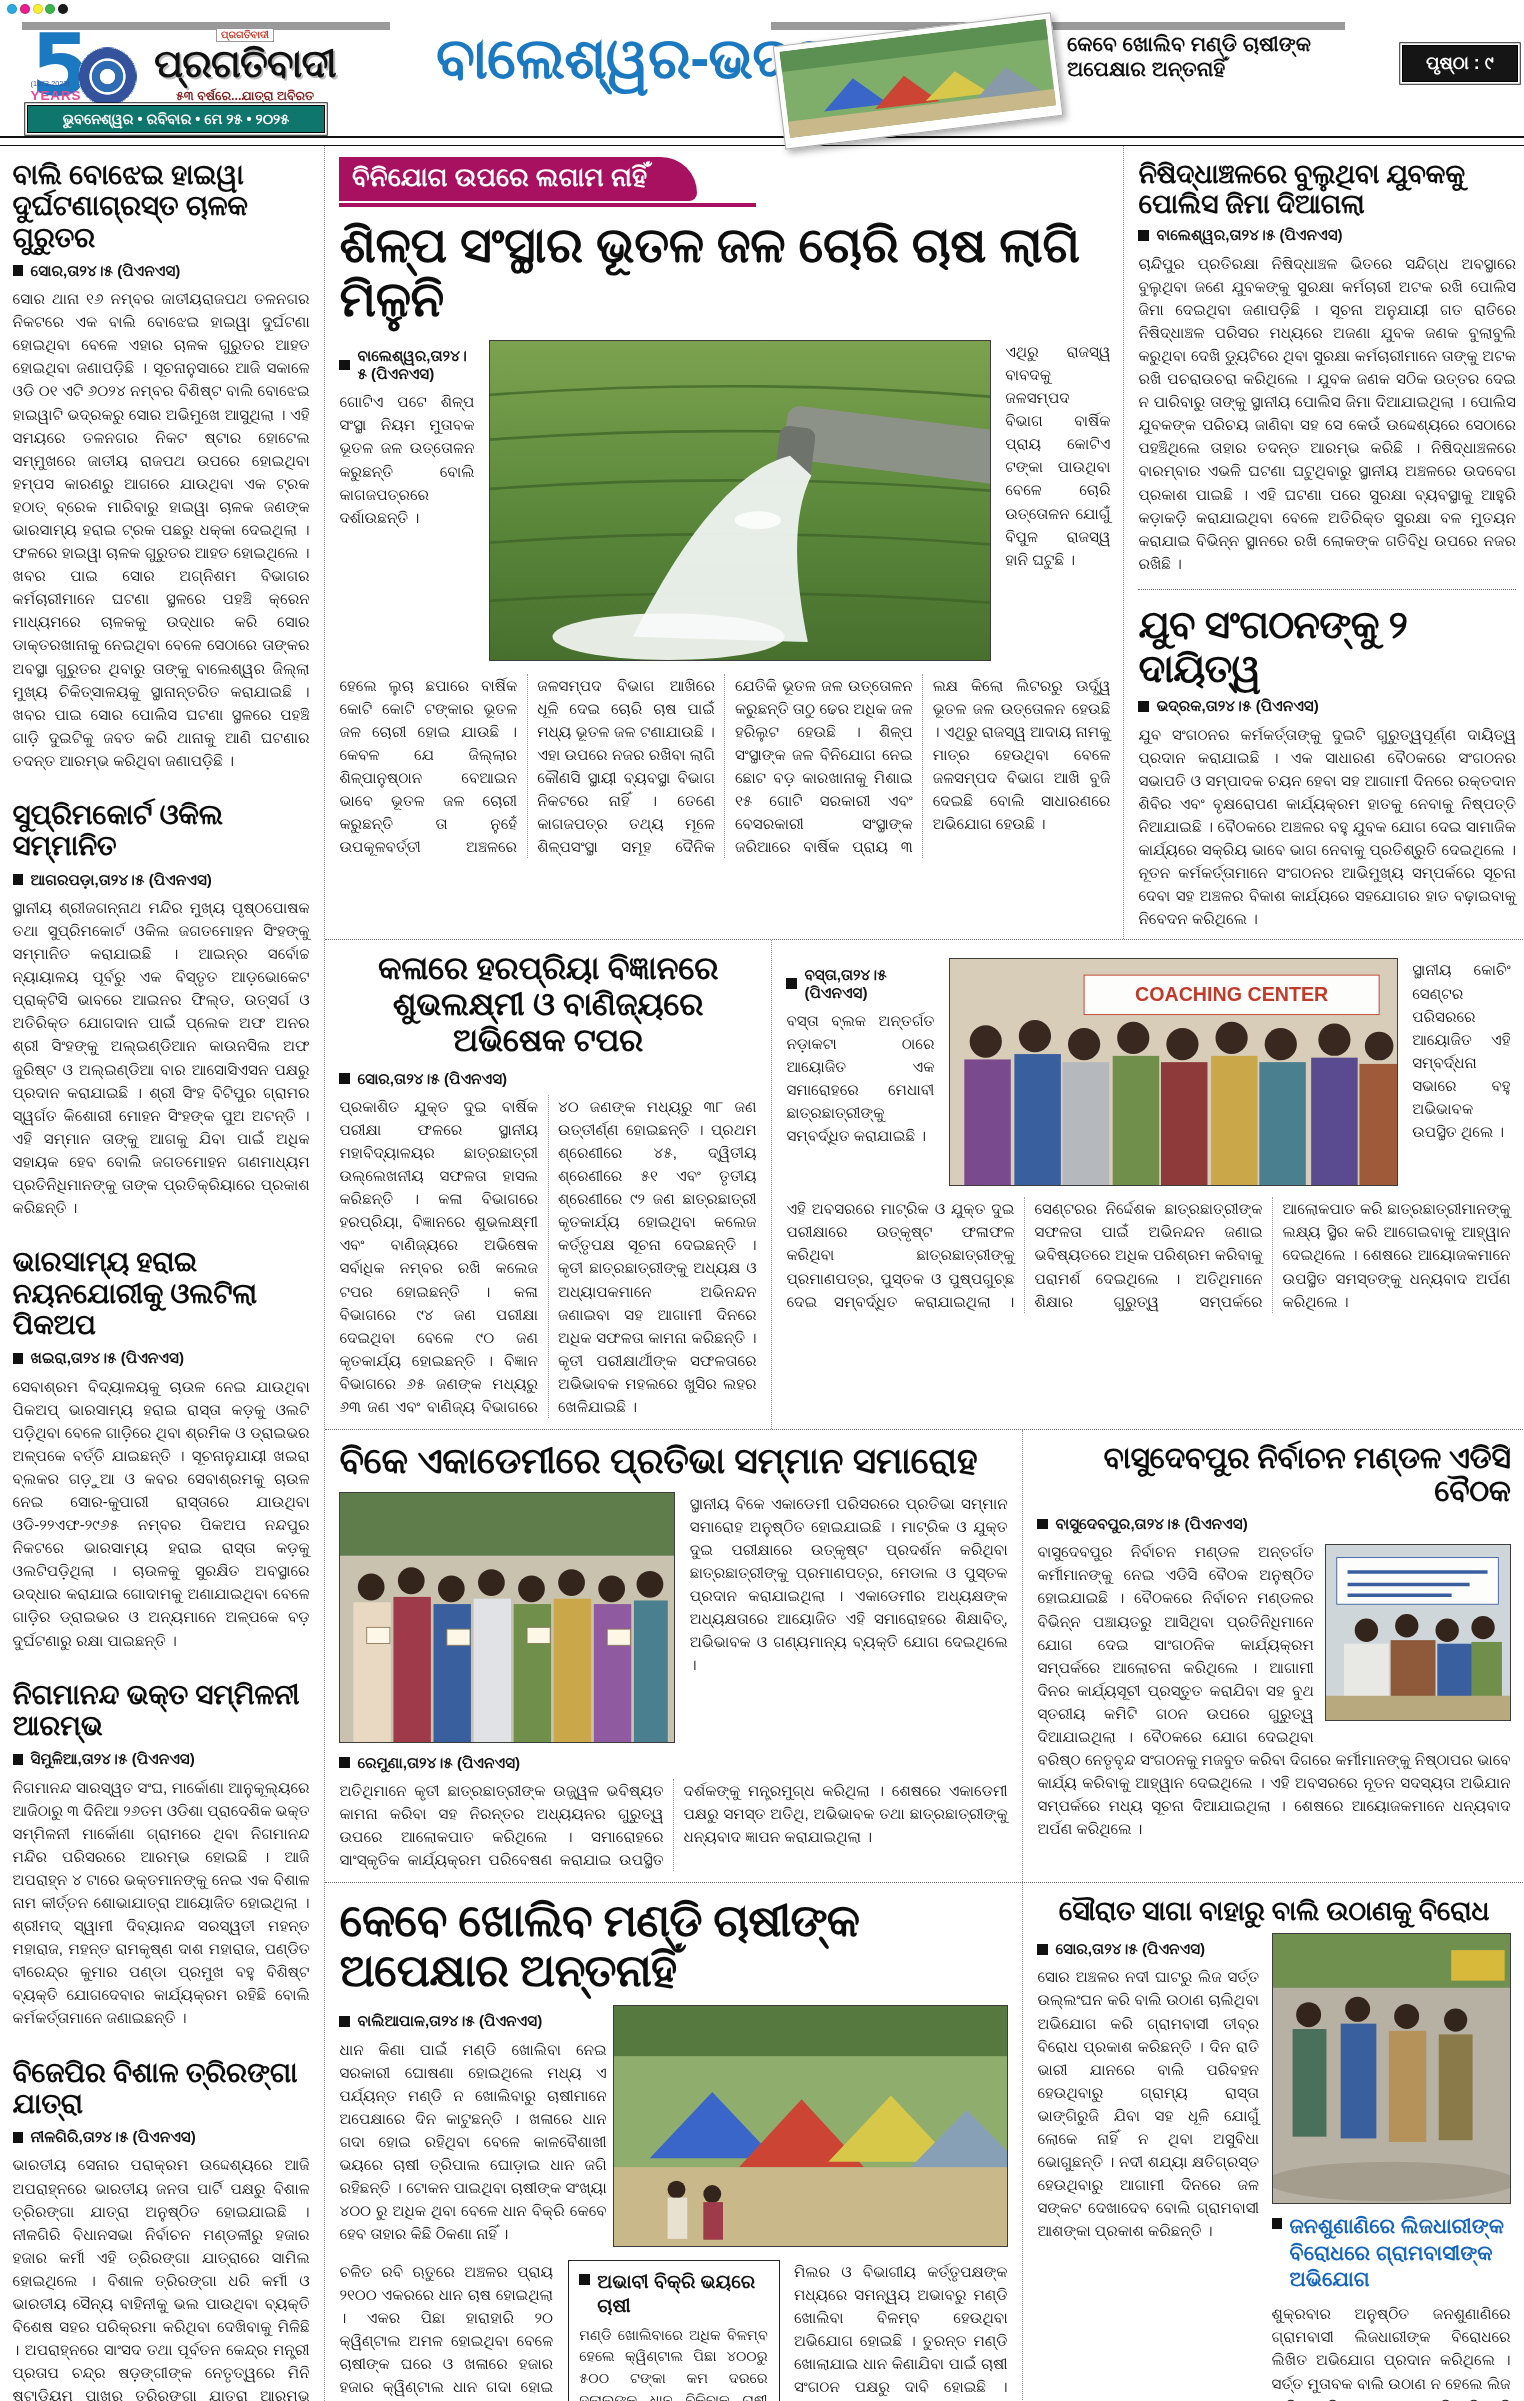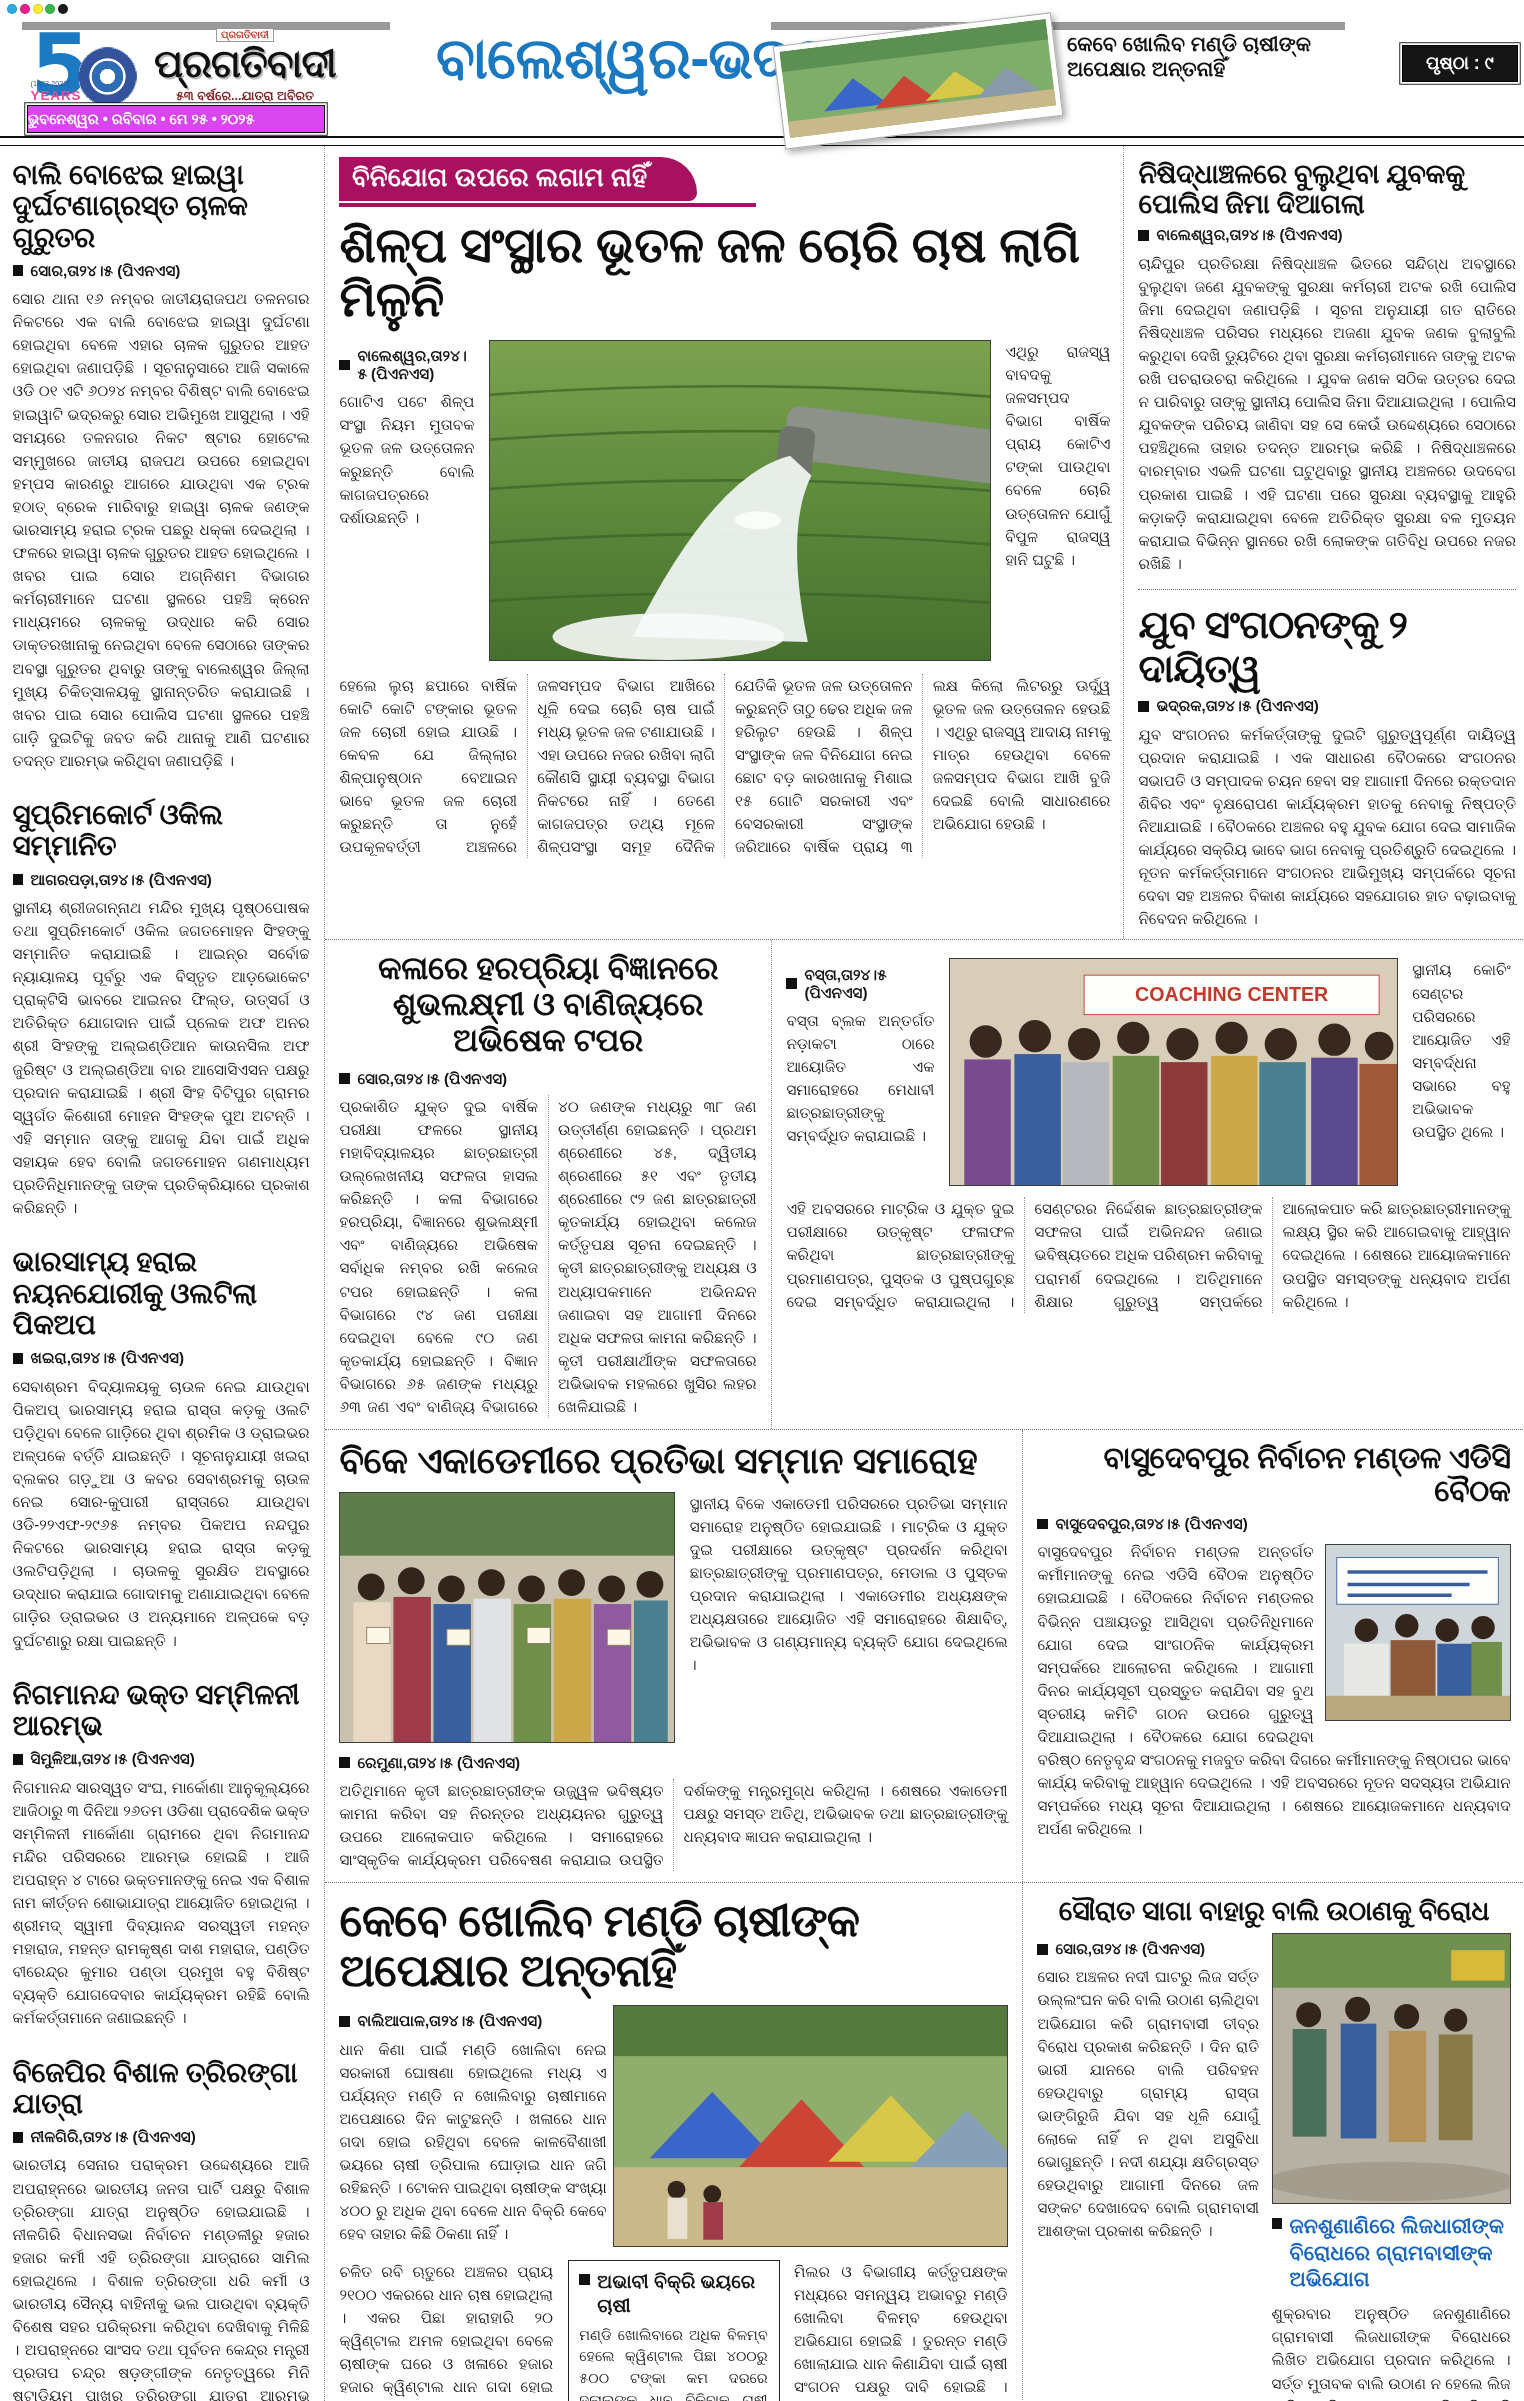--- a/index.html
+++ b/index.html
@@ -14,22 +14,22 @@
   .logo-five{position:absolute;left:0;top:0;font-size:86px;font-weight:800;color:#1b79c2;line-height:.9;font-family:"DejaVu Sans",sans-serif;}
   .logo-emblem{position:absolute;left:47px;top:20px;width:57px;height:57px;border-radius:50%;
       background:radial-gradient(circle at 50% 50%, #ffffff 0 18%, #2e6db4 20% 38%, #ffffff 40% 44%, #35539c 46% 70%, #ffffff 72% 78%, #2e6db4 80% 100%);
       border:1.8px dotted #2e6db4;}
   .logo-range{position:absolute;left:0;top:52px;font-size:7.2px;color:#35539c;}
   .logo-years{position:absolute;left:0;top:61px;font-size:13.5px;font-weight:800;color:#ec4899;letter-spacing:0.9px;}
   .brandwrap{position:absolute;left:142px;top:25px;width:206px;text-align:center;}
   .brand-mini{font-size:10px;font-weight:700;color:#c23b2a;background:#fff;display:inline-block;padding:0 3.6px;border:0.9px solid #999;}
   .brand{font-size:39px;font-weight:800;color:#101010;letter-spacing:-0.9px;text-shadow:1.8px 1.8px 0 #bbb;}
   .tagline{margin-top:2px;font-size:12.6px;font-weight:700;color:#7f1d1d;}
-  .datebar{position:absolute;left:27px;top:105px;width:296px;background:#d946ef;color:#fff;
-           font-size:14.4px;font-weight:700;text-align:left;padding:4.5px 0;border:0.9px solid #000;box-shadow:0 0 0 1.8px #fff,0 0 0 2.7px #111;}
+  .datebar{position:absolute;left:27px;top:105px;width:296px;background:#0f766e;color:#fff;
+           font-size:14.4px;font-weight:700;text-align:center;padding:4.5px 0;border:0.9px solid #000;box-shadow:0 0 0 1.8px #fff,0 0 0 2.7px #111;}
   .bigtitle{position:absolute;left:350px;top:20px;width:762px;text-align:center;font-size:57px;line-height:1.35;
             font-weight:800;color:#1b79c2;letter-spacing:-0.9px;white-space:nowrap;}
   .promo{position:absolute;left:771px;top:27px;width:583px;height:106px;}
   .promo-photo{position:absolute;left:7.2px;top:1.8px;width:269px;height:93px;background:#fff;border:0.9px solid #aaa;
                box-shadow:2.7px 3.6px 7.2px rgba(0,0,0,.35);transform:rotate(-7deg);padding:4.5px;}
   .promo-title{position:absolute;left:296px;top:3.6px;width:269px;font-size:20.6px;font-weight:800;line-height:1.25;color:#111;}
   .pagebox{position:absolute;right:7.2px;top:45px;background:#151515;color:#fff;font-size:18px;font-weight:700;
            padding:7.2px 23px;border:0.9px solid #000;box-shadow:0 0 0 1.8px #fff,0 0 0 2.7px #111;}
   .mastrule{height:7.2px;border-top:2.7px solid #101010;border-bottom:1.8px solid #101010;}
   .regrow-top{position:absolute;left:7.2px;top:3.6px;display:flex;gap:2.7px;}

